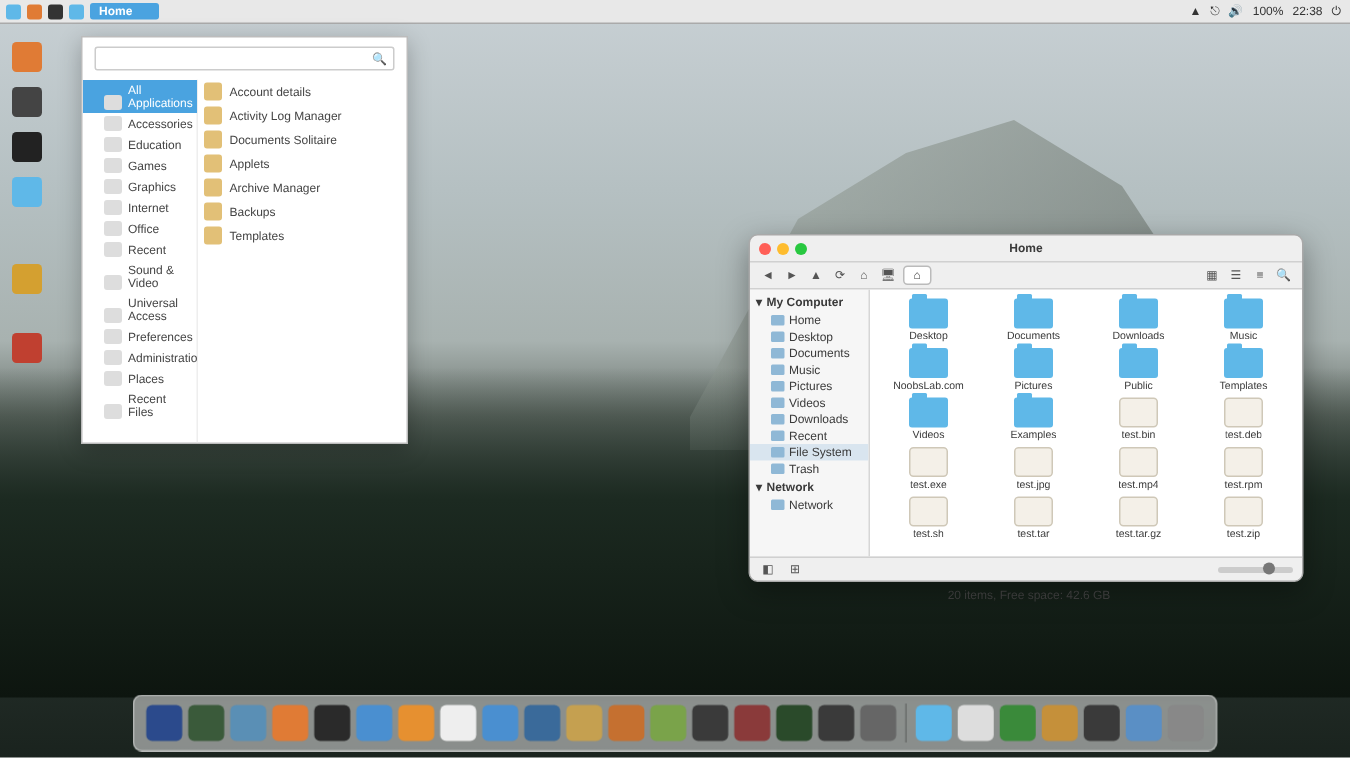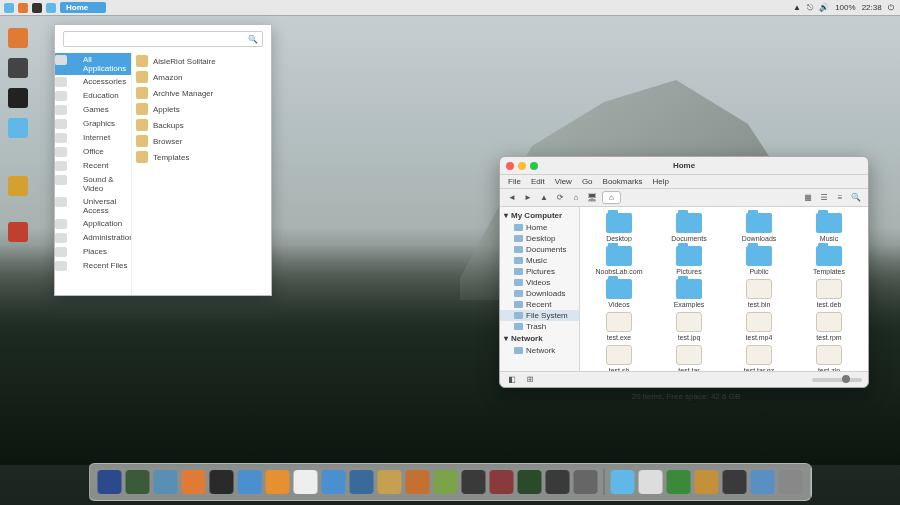--- a/index.html
+++ b/index.html
@@ -13,21 +13,21 @@
 .pt-home { background:#4aa3e0; padding:1px 18px 1px 6px; color:#fff; font-weight:bold; border-radius:2px; }
 .panel-top .pt-right { margin-left:auto; display:flex; align-items:center; gap:6px; padding-right:6px; }
 .left-launcher { position:absolute; top:28px; left:8px; display:flex; flex-direction:column; gap:10px; z-index:5; }
 .launcher-ic { width:20px; height:20px; border-radius:3px; }
 
 #appmenu { position:absolute; top:24px; left:54px; width:218px; height:272px; background:#fff; border:1px solid #bcbcbc; box-shadow:0 4px 14px rgba(0,0,0,.25); z-index:20; display:flex; flex-direction:column; font-size:8px; color:#444; }
 #appmenu .search { margin:6px 8px; height:16px; border:1px solid #ccc; border-radius:2px; display:flex; align-items:center; padding:0 4px; }
 #appmenu .search input { flex:1; border:none; outline:none; font-size:8px; background:transparent; }
 #appmenu .body { flex:1; display:flex; overflow:hidden; }
 #appmenu .cats { width:76px; overflow-y:auto; }
-#appmenu .cat { display:flex; align-items:flex-start; gap:16px; padding:2px 0; cursor:pointer; }
+#appmenu .cat { display:flex; align-items:flex-end; gap:4px; padding:2px 14px; cursor:pointer; }
 #appmenu .cat.sel { background:#4aa3e0; color:#fff; }
 #appmenu .cat .cic { width:12px; height:10px; background:#ddd; border-radius:2px; flex:none; }
 #appmenu .apps { flex:1; overflow-y:auto; border-left:1px solid #eee; }
 #appmenu .app { display:flex; align-items:center; gap:5px; padding:2px 4px; cursor:pointer; }
 #appmenu .app .aic { width:12px; height:12px; background:#e2c077; border-radius:2px; flex:none; }
 
 #fm { position:absolute; top:156px; left:499px; width:370px; height:232px; background:#efefef; border:1px solid #a9a9a9; border-radius:6px; box-shadow:0 6px 20px rgba(0,0,0,.35); z-index:20; display:flex; flex-direction:column; font-size:8px; color:#3a3a3a; }
 #fm .titlebar { height:18px; display:flex; align-items:center; border-bottom:1px solid #d0d0d0; padding:0 6px; position:relative; }
 .traffic { display:flex; gap:4px; }
 .traffic span { width:8px; height:8px; border-radius:50%; display:block; }
@@ -140,85 +140,77 @@
         <div class="cat">
           <span class="cic"></span>
           <span>Sound &amp; Video</span>
         </div>
         <div class="cat">
           <span class="cic"></span>
           <span>Universal Access</span>
         </div>
         <div class="cat">
           <span class="cic"></span>
-          <span>Application</span>
+          <span>Preferences</span>
         </div>
         <div class="cat">
           <span class="cic"></span>
           <span>Administration</span>
         </div>
         <div class="cat">
           <span class="cic"></span>
           <span>Places</span>
         </div>
         <div class="cat">
           <span class="cic"></span>
           <span>Recent Files</span>
         </div>
       </div>
     <div class="apps" id="am-apps">
         <div class="app">
           <span class="aic"></span>
-          <span>AisleRiot Solitaire</span>
-        </div>
-        <div class="app">
-          <span class="aic"></span>
-          <span>Amazon</span>
+          <span>Account details</span>
+        </div>
+        <div class="app">
+          <span class="aic"></span>
+          <span>Activity Log Manager</span>
+        </div>
+        <div class="app">
+          <span class="aic"></span>
+          <span>Documents Solitaire</span>
+        </div>
+        <div class="app">
+          <span class="aic"></span>
+          <span>Applets</span>
         </div>
         <div class="app">
           <span class="aic"></span>
           <span>Archive Manager</span>
         </div>
         <div class="app">
           <span class="aic"></span>
-          <span>Applets</span>
-        </div>
-        <div class="app">
-          <span class="aic"></span>
           <span>Backups</span>
-        </div>
-        <div class="app">
-          <span class="aic"></span>
-          <span>Browser</span>
         </div>
         <div class="app">
           <span class="aic"></span>
           <span>Templates</span>
         </div>
       </div>
   </div>
 </div>
 
 <div id="fm">
   <div class="titlebar">
     <div class="traffic">
       <span class="tl-r"></span>
       <span class="tl-y"></span>
       <span class="tl-g"></span>
     </div>
     <div class="title">Home</div>
   </div>
-  <div class="menubar" id="fm-menubar">
-      <span style="cursor: pointer;">File</span>
-      <span style="cursor: pointer;">Edit</span>
-      <span style="cursor: pointer;">View</span>
-      <span style="cursor: pointer;">Go</span>
-      <span style="cursor: pointer;">Bookmarks</span>
-      <span style="cursor: pointer;">Help</span>
-    </div>
   <div class="toolbar">
     <span class="tb-ic">◄</span>
     <span class="tb-ic">►</span>
     <span class="tb-ic">▲</span>
     <span class="tb-ic">⟳</span>
     <span class="tb-ic">⌂</span>
     <span class="tb-ic">🖥</span>
     <span class="pathbox">⌂</span>
     <div class="tb-right">
       <span class="tb-ic">▦</span>

